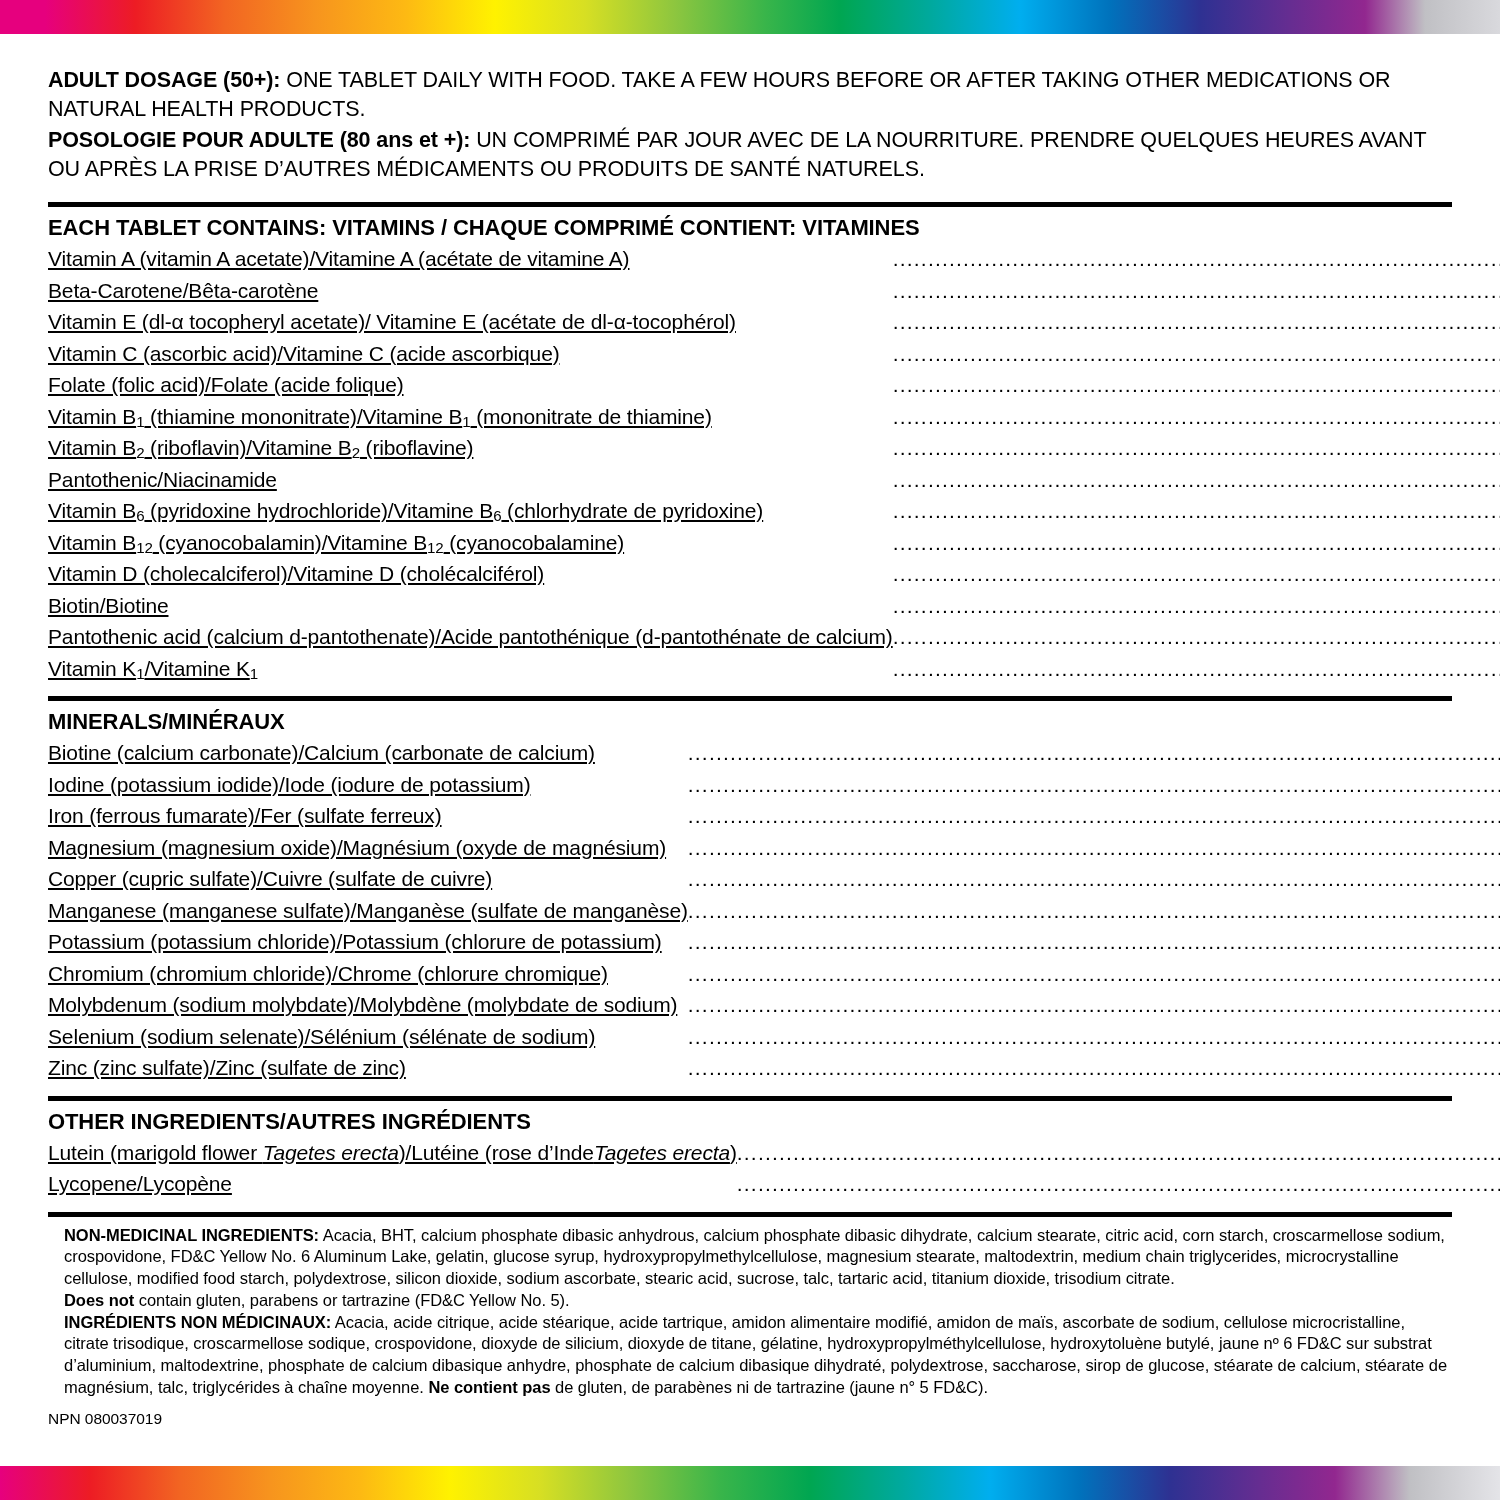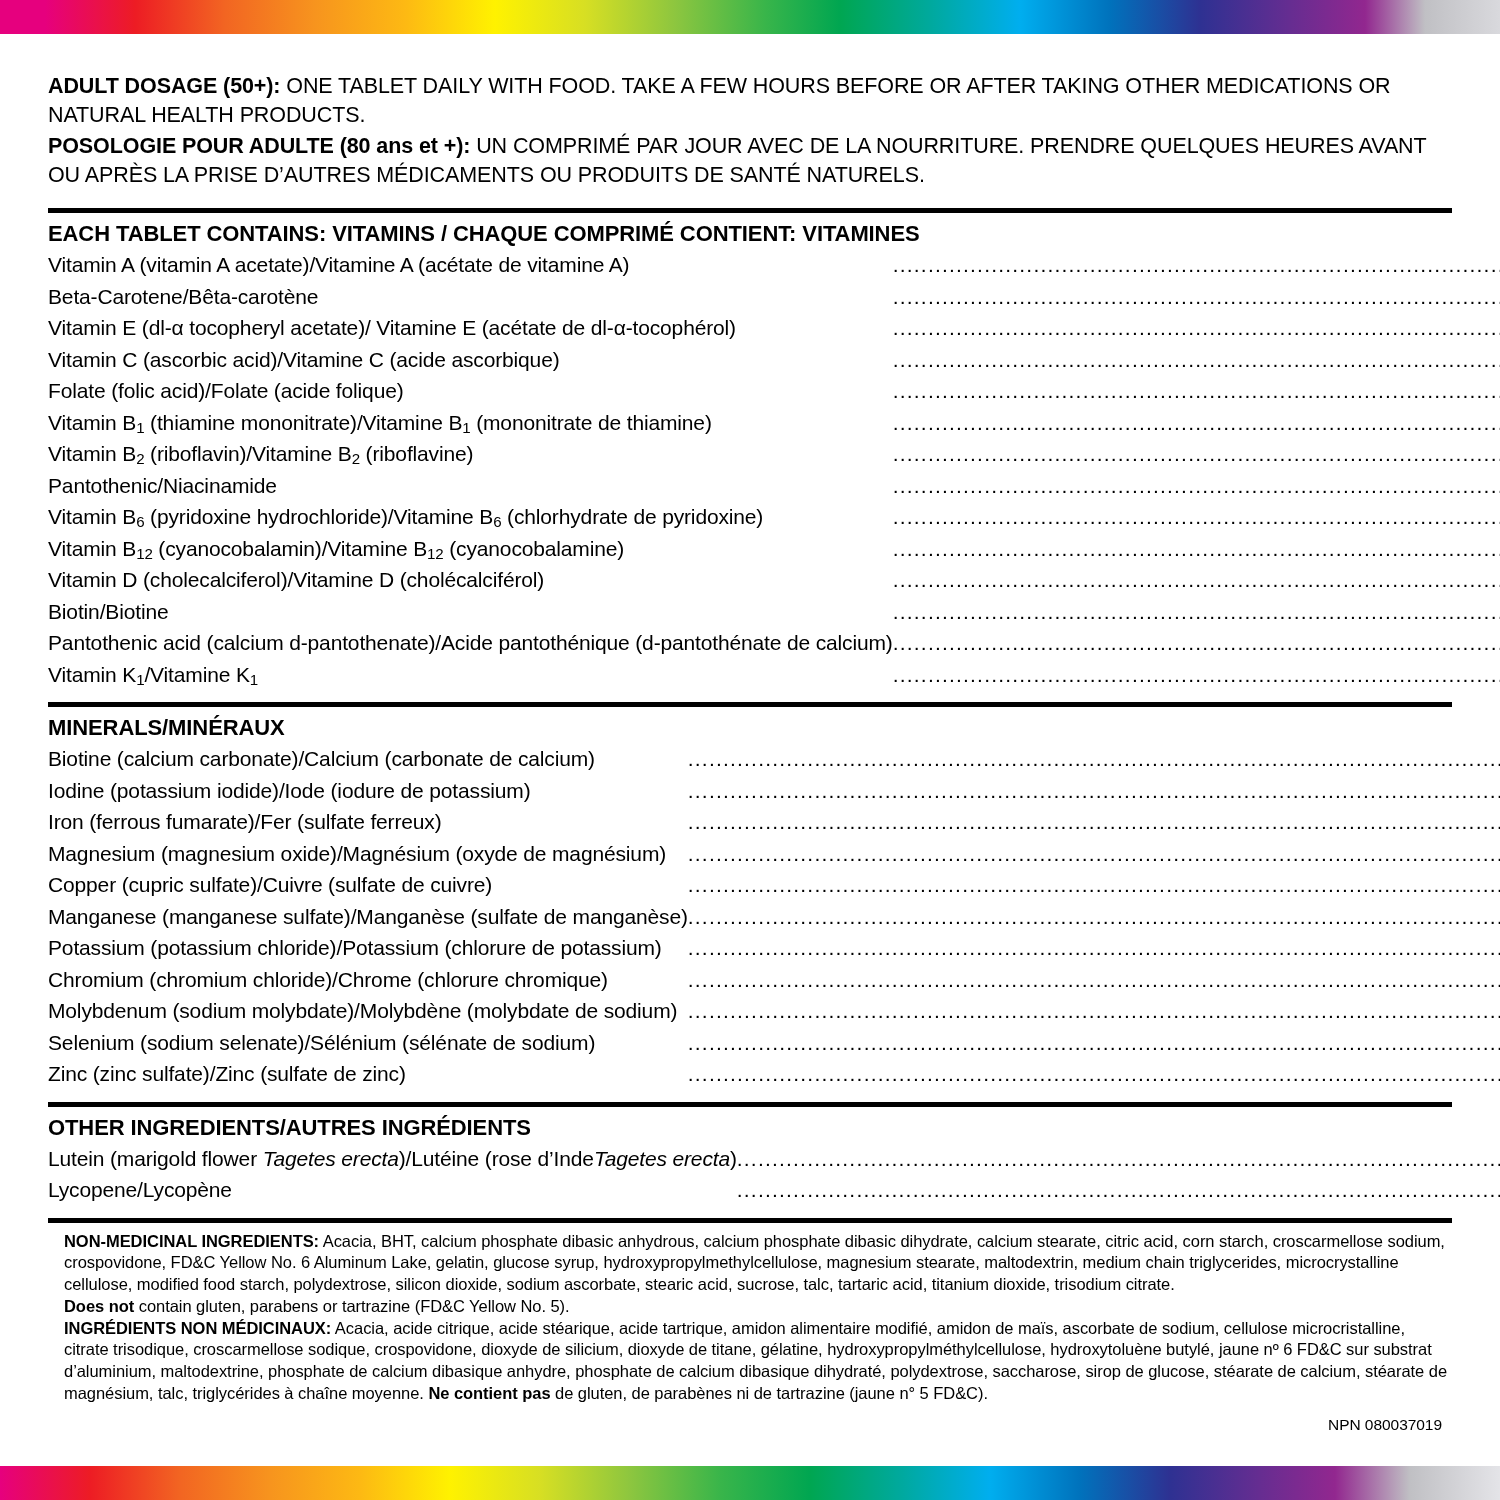--- a/index.html
+++ b/index.html
@@ -57,21 +57,21 @@
       #2e3192 78%,
       #662d91 84%,
       #92278f 89%,
       #c0c0c4 94%,
       #e4e4e8 100%);
     position: absolute;
     bottom: 0;
     left: 0;
   }
   .page {
-    padding: 12px 48px;
+    padding: 6px 48px;
     box-sizing: border-box;
     width: 1500px;
   }
   .dosage {
     font-size: 21.5px;
     line-height: 1.35;
     letter-spacing: -0.1px;
     padding-top: 26px;
     padding-bottom: 4px;
   }
@@ -99,20 +99,21 @@
   }
   table.ing td {
     padding: 0;
     vertical-align: bottom;
     white-space: nowrap;
     line-height: 1.5;
   }
   td.name {
     width: 1px;
     padding-right: 2px;
+    text-decoration: underline;
   }
   td.dots {
     width: auto;
     overflow: hidden;
     position: relative;
   }
   td.dots span {
     display: block;
     overflow: hidden;
     white-space: nowrap;
@@ -134,21 +135,21 @@
     letter-spacing: -0.05px;
     margin-top: 6px;
   }
   .footnotes p {
     margin: 0 0 0 16px;
   }
   .footnotes b {
     font-weight: bold;
   }
   .npn {
-    text-align: right;
+    text-align: left;
     font-size: 15.5px;
     margin-top: 10px;
     padding-right: 10px;
   }
 </style>
 </head>
 <body>
 
 <div class="rainbow-bar"></div>
 

